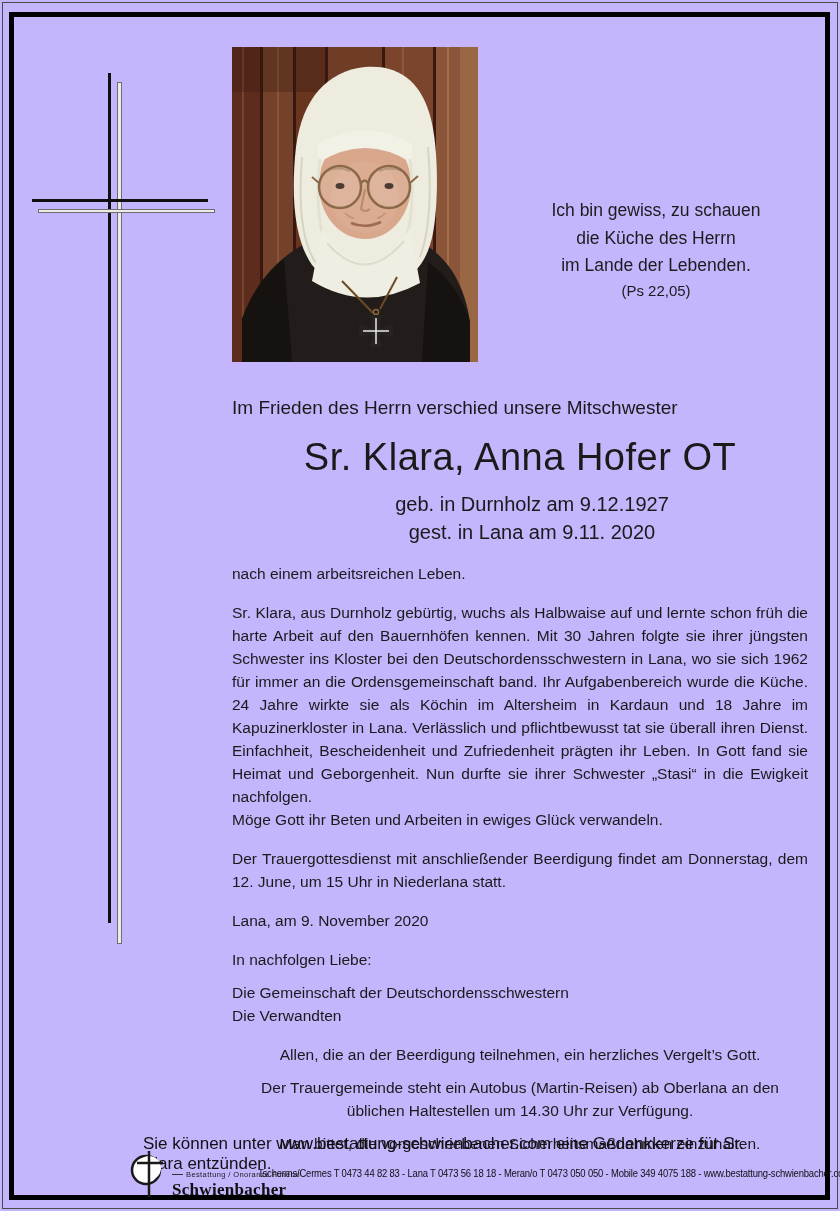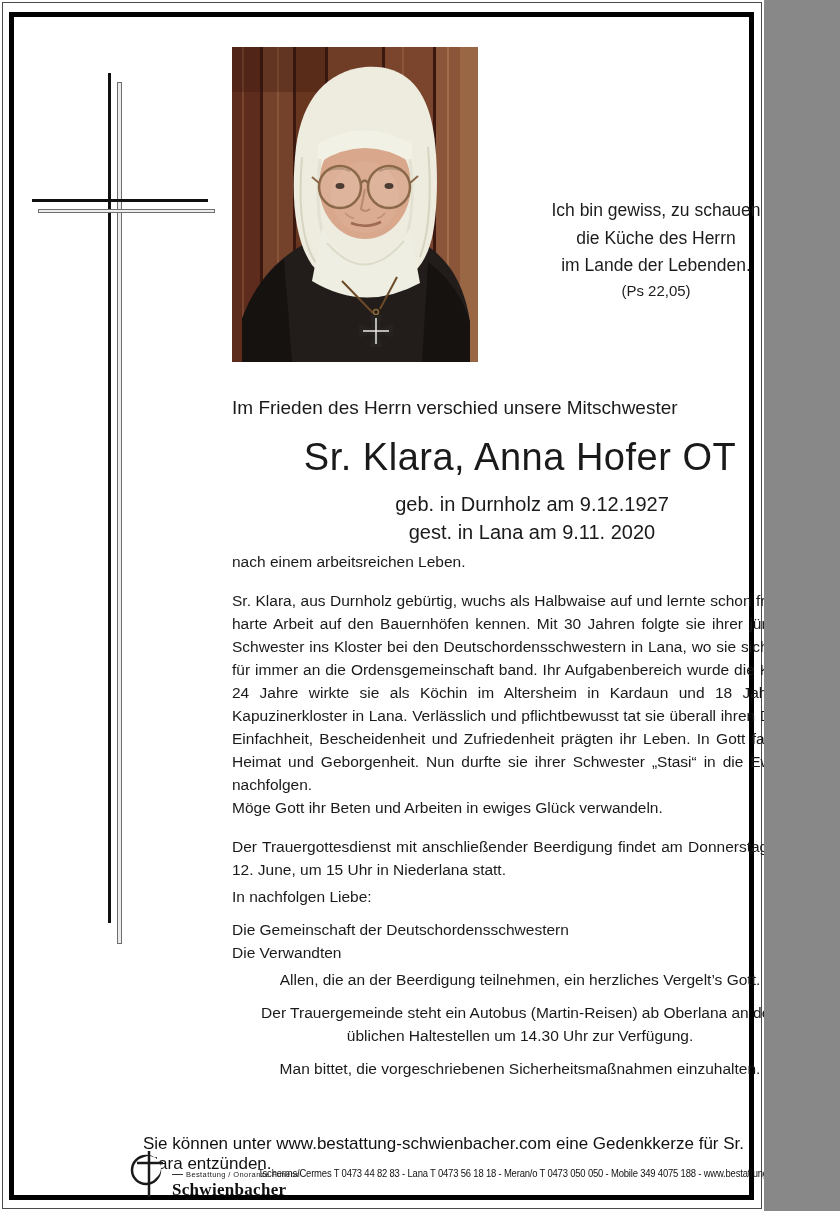--- a/index.html
+++ b/index.html
@@ -1,17 +1,17 @@
 <!DOCTYPE html>
 <html><head>
 <meta charset="utf-8">
 <style>
   html,body{margin:0;padding:0;background:#888;}
   #paper{
-    position:relative;width:764px;height:1211px;background:#ffffff;
+    position:relative;width:840px;height:1211px;background:#c4b5fd;
     font-family:"Liberation Sans",sans-serif;color:#1a1a1a;overflow:hidden;
   }
   .hairline{position:absolute;inset:2px;border:1px solid #4a4a4a;}
   .frame{position:absolute;left:9px;top:12px;right:10px;bottom:11px;border:5px solid #000;}
 
   
   .cv-black{position:absolute;left:108px;top:73px;width:3px;height:850px;background:#101010;}
   .cv-gray{position:absolute;left:117px;top:82px;width:5px;height:862px;background:#ececec;border:1px solid #6e6e6e;box-sizing:border-box;}
   .ch-black{position:absolute;left:32px;top:199px;width:176px;height:3px;background:#101010;}
   .ch-gray{position:absolute;left:38px;top:209px;width:177px;height:4px;background:#ececec;border:1px solid #6e6e6e;box-sizing:border-box;}
@@ -22,21 +22,21 @@
          font-size:17.5px;line-height:27.5px;color:#1c1c1c;}
   .quote .ref{font-size:15px;line-height:22px;}
 
   .col{position:absolute;left:232px;top:396px;width:576px;}
   .intro{font-size:19px;line-height:24px;}
   .name{font-size:38px;line-height:42px;text-align:center;margin-top:16px;letter-spacing:.5px;}
   .dates{font-size:20px;line-height:28px;text-align:center;margin-top:12px;padding-left:24px;}
   .body-p{font-size:15.5px;line-height:23px;margin-top:16px;}
   .just{text-align:justify;}
   .tight{margin-top:0;}
-  .mt-lg{margin-top:4px;}
+  .mt-lg{margin-top:16px;}
   .mt-sm{margin-top:10px;}
   .note{font-size:15.5px;line-height:23px;text-align:center;}
 
   .candle{position:absolute;left:143px;top:1134px;width:640px;text-align:left;font-size:17px;color:#111;}
 
   .logo{position:absolute;left:129px;top:1148px;display:flex;align-items:flex-end;}
   .logo-text{margin-left:3px;padding-top:7px;}
   .logo-tagline{font-size:7.5px;letter-spacing:.4px;color:#222;display:flex;align-items:center;}
   .logo-dash{display:inline-block;width:11px;height:1px;background:#333;margin-right:3px;}
   .logo-name{font-family:"Liberation Serif",serif;font-weight:bold;font-size:17px;color:#101010;letter-spacing:.3px;margin-top:1px;}
@@ -143,20 +143,21 @@
     <div class="intro">Im Frieden des Herrn verschied unsere Mitschwester</div>
     <div class="name">Sr. Klara, Anna Hofer OT</div>
     <div class="dates">
       <div>geb. in Durnholz am 9.12.1927</div>
       <div>gest. in Lana am 9.11. 2020</div>
     </div>
     <div class="body-p mt-lg">nach einem arbeitsreichen Leben.</div>
     <div class="body-p just">Sr. Klara, aus Durnholz gebürtig, wuchs als Halbwaise auf und lernte schon früh die harte Arbeit auf den Bauernhöfen kennen. Mit 30 Jahren folgte sie ihrer jüngsten Schwester ins Kloster bei den Deutschordensschwestern in Lana, wo sie sich 1962 für immer an die Ordensgemeinschaft band. Ihr Aufgabenbereich wurde die Küche. 24 Jahre wirkte sie als Köchin im Altersheim in Kardaun und 18 Jahre im Kapuzinerkloster in Lana. Verlässlich und pflichtbewusst tat sie überall ihren Dienst. Einfachheit, Bescheidenheit und Zufriedenheit prägten ihr Leben. In Gott fand sie Heimat und Geborgenheit. Nun durfte sie ihrer Schwester „Stasi“ in die Ewigkeit nachfolgen.</div>
     <div class="body-p tight">Möge Gott ihr Beten und Arbeiten in ewiges Glück verwandeln.</div>
     <div class="body-p just">Der Trauergottesdienst mit anschließender Beerdigung findet am Donnerstag, dem 12. June, um 15 Uhr in Niederlana statt.</div>
+    <div class="body-p mt-lg">Lana, am 9. November 2020</div>
     <div class="body-p mt-lg">In nachfolgen Liebe:</div>
     <div class="body-p mt-sm">Die Gemeinschaft der Deutschordensschwestern</div>
     <div class="body-p tight">Die Verwandten</div>
     <div class="note mt-lg body-p">Allen, die an der Beerdigung teilnehmen, ein herzliches Vergelt’s Gott.</div>
     <div class="note mt-sm body-p">Der Trauergemeinde steht ein Autobus (Martin-Reisen) ab Oberlana an den üblichen Haltestellen um 14.30 Uhr zur Verfügung.</div>
     <div class="note mt-sm body-p">Man bittet, die vorgeschriebenen Sicherheitsmaßnahmen einzuhalten.</div>
   </div>
 
   <div class="candle">Sie können unter www.bestattung-schwienbacher.com eine Gedenkkerze für Sr. Klara entzünden.</div>
 

